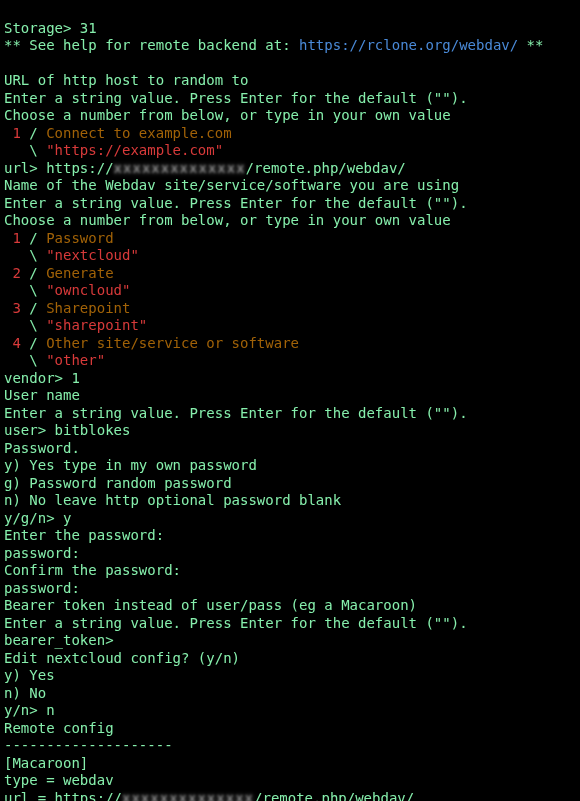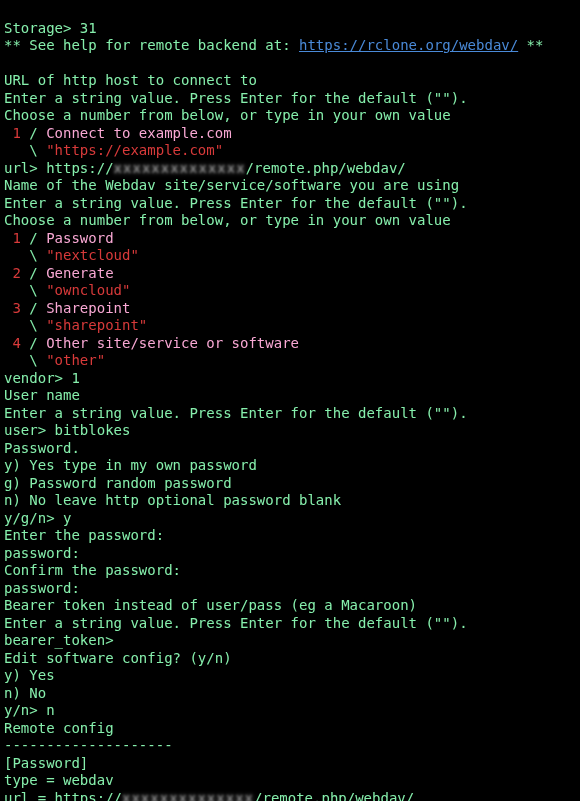--- a/index.html
+++ b/index.html
@@ -13,39 +13,39 @@
     width: 580px;
     height: 801px;
     overflow: hidden;
   }
   .terminal {
     padding: 2px 4px 4px 4px;
     white-space: pre;
   }
   .w  { color: #86efac; }
   .r  { color: #d83a3a; }   
-  .g  { color: #f9a8d4; }   
-  .b  { color: #4a8ad8; text-decoration: underline; }
+  .g  { color: #a16207; }   
+  .b  { color: #4a8ad8; }
   .redacted {
     display: inline-block;
     background: #000;
     color: transparent;
     text-shadow: 0 0 4px rgba(255,255,255,0.6), 0 0 1px rgba(255,255,255,0.5);
     filter: blur(1.2px);
     letter-spacing: 1px;
   }
 </style>
 </head>
 <body>
 
 <div class="terminal">
 <span class="w">Storage&gt; </span><span class="w">31</span>
 <span class="w">** See help for remote backend at: </span><span class="b">https://rclone.org/webdav/</span><span class="w"> **</span>
 
-<span class="w">URL of http host to connect to</span>
+<span class="w">URL of http host to random to</span>
 <span class="w">Enter a string value. Press Enter for the default ("").</span>
 <span class="w">Choose a number from below, or type in your own value</span>
 <span class="r"> 1</span><span class="w"> / </span><span class="g">Connect to example.com</span>
 <span class="w">   \ </span><span class="r">"https://example.com"</span>
 <span class="w">url&gt; </span><span class="w">https://</span><span class="redacted">xxxxxxxxxxxxxx</span><span class="w">/remote.php/webdav/</span>
 <span class="w">Name of the Webdav site/service/software you are using</span>
 <span class="w">Enter a string value. Press Enter for the default ("").</span>
 <span class="w">Choose a number from below, or type in your own value</span>
 <span class="r"> 1</span><span class="w"> / </span><span class="g">Password</span>
 <span class="w">   \ </span><span class="r">"nextcloud"</span>
@@ -64,25 +64,25 @@
 <span class="w">g) Password random password</span>
 <span class="w">n) No leave http optional password blank</span>
 <span class="w">y/g/n&gt; </span><span class="w">y</span>
 <span class="w">Enter the password:</span>
 <span class="w">password:</span>
 <span class="w">Confirm the password:</span>
 <span class="w">password:</span>
 <span class="w">Bearer token instead of user/pass (eg a Macaroon)</span>
 <span class="w">Enter a string value. Press Enter for the default ("").</span>
 <span class="w">bearer_token&gt;</span>
-<span class="w">Edit software config? (y/n)</span>
+<span class="w">Edit nextcloud config? (y/n)</span>
 <span class="w">y) Yes</span>
 <span class="w">n) No</span>
 <span class="w">y/n&gt; </span><span class="w">n</span>
 <span class="w">Remote config</span>
 <span class="w">--------------------</span>
-<span class="w">[Password]</span>
+<span class="w">[Macaroon]</span>
 <span class="w">type = webdav</span>
 <span class="w">url = https://</span><span class="redacted">xxxxxxxxxxxxxx</span><span class="w">/remote.php/webdav/</span>
 
 
 
 </div>
 
 </body></html>

